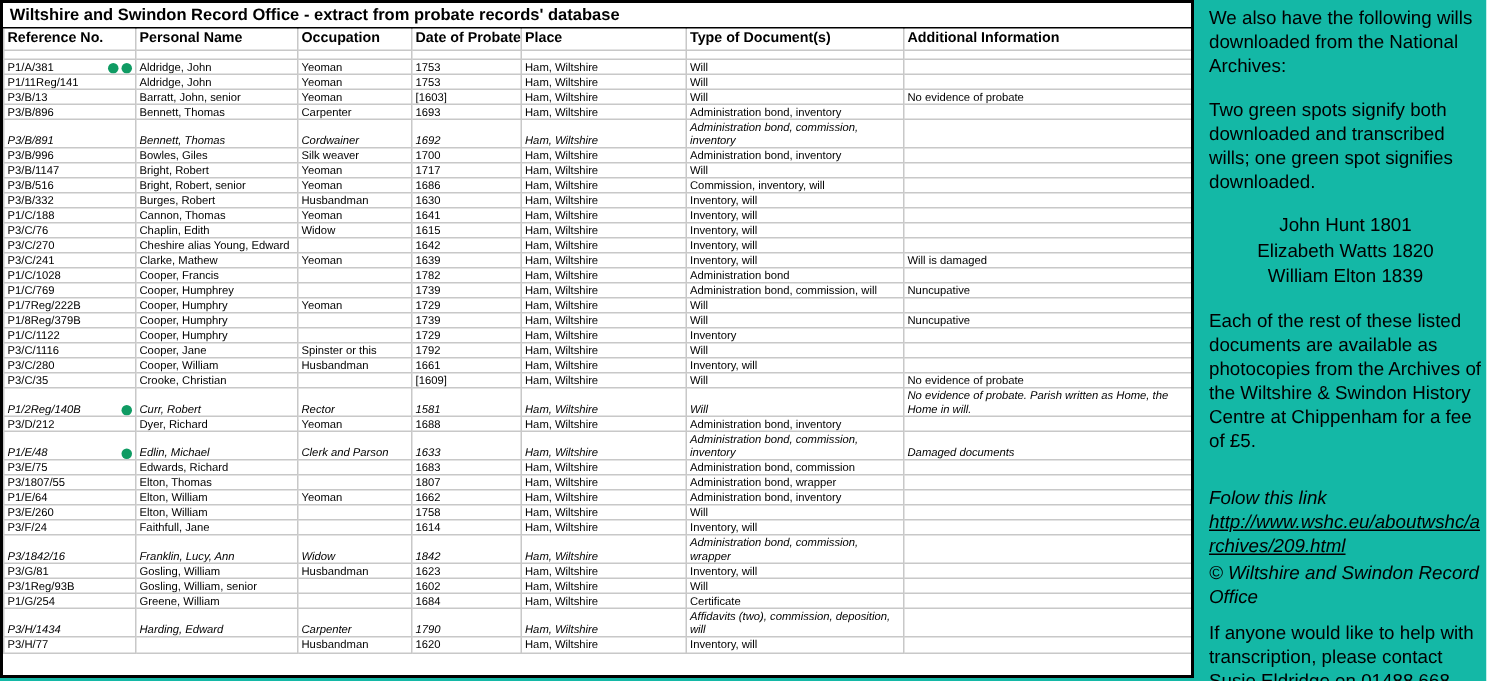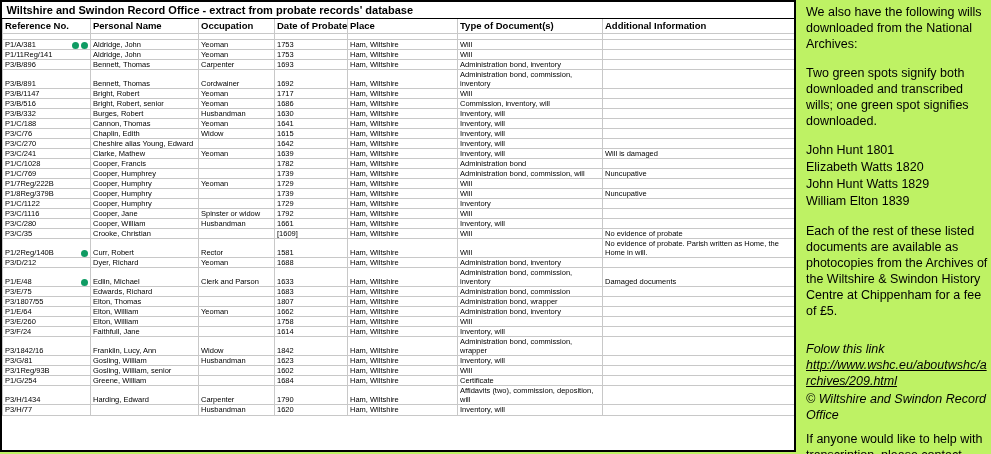--- a/index.html
+++ b/index.html
@@ -1,37 +1,37 @@
 <!DOCTYPE html>
 <html style="--dot-green: #0f9b63;"><head>
 <meta charset="utf-8">
 <style>
   * { margin:0; padding:0; box-sizing:border-box; }
   html,body { width:991px; height:454px; background:#fff; font-family:"Liberation Sans", sans-serif; overflow:hidden; }
-  .page { position:relative; width:991px; height:454px; background:#bef264; }
+  .page { position:relative; width:991px; height:454px; background:#14b8a6; }
 
   
   .table-wrap { position:absolute; left:0; top:0; width:796px; height:452px; border:2px solid #000; background:#fff; overflow:hidden; }
   table.sheet { border-collapse:collapse; table-layout:fixed; width:792px; }
   .sheet td, .sheet th { border:1px solid #c8c8c8; font-size:7.5px; line-height:9px; padding:0 2px; vertical-align:bottom; overflow:hidden; color:#000; font-weight:400; text-align:left; }
   tr.title-row td { border:none; border-bottom:1px solid #000; font-size:11px; line-height:14px; font-weight:700; padding:1px 4px; white-space:nowrap; }
   tr.header-row th { font-size:9.5px; line-height:12px; font-weight:700; white-space:nowrap; padding:1px 2px; }
   tr.blank-row td { height:6px; }
   tr.data-row td { height:10px; white-space:nowrap; }
   tr.data-row td.col-5, tr.data-row td.col-6 { white-space:normal; }
-  tr.data-row.tall td { height:19px; }
+  tr.data-row.tall td { height:19px;font-style:italic; }
   tr.data-row.partial td { height:5px; vertical-align:top; line-height:10px;margin-left:48px; }
   td.ref-cell .dots { float:right; }
   .dot { display:inline-block; width:7px; height:7px; border-radius:50%; background:var(--dot-green,#0f9b63); margin-left:2px; vertical-align:middle; }
 
   
   .sidebar { position:absolute; left:806px; top:4px; width:182px; font-size:12.5px; line-height:16px; color:#000; }
   .sidebar .para { margin-bottom:13px; }
   .sidebar .wills { margin-bottom:13px; }
-  .sidebar .will-line { line-height:17px; }
+  .sidebar .will-line { line-height:17px;text-align:center; }
   .sidebar .italic { font-style:italic; }
   .sidebar .link { color:#000; text-decoration:underline; font-style:italic; word-break:break-all; display:block; cursor:pointer; }
   .sidebar .copyright { margin-bottom:8px; }
 </style>
 </head>
 <body>
 
 <div class="page">
 
   <div class="table-wrap">
@@ -81,38 +81,56 @@
           <tr class="data-row">
             <td class="col-0 ref-cell"><span class="ref-text">P1/11Reg/141</span></td>
             <td class="col-1">Aldridge, John</td>
             <td class="col-2">Yeoman</td>
             <td class="col-3">1753</td>
             <td class="col-4">Ham, Wiltshire</td>
             <td class="col-5">Will</td>
             <td class="col-6"></td>
           </tr>
           <tr class="data-row">
+            <td class="col-0 ref-cell"><span class="ref-text">P3/B/13</span></td>
+            <td class="col-1">Barratt, John, senior</td>
+            <td class="col-2">Yeoman</td>
+            <td class="col-3">[1603]</td>
+            <td class="col-4">Ham, Wiltshire</td>
+            <td class="col-5">Will</td>
+            <td class="col-6">No evidence of probate</td>
+          </tr>
+          <tr class="data-row">
             <td class="col-0 ref-cell"><span class="ref-text">P3/B/896</span></td>
             <td class="col-1">Bennett, Thomas</td>
             <td class="col-2">Carpenter</td>
             <td class="col-3">1693</td>
             <td class="col-4">Ham, Wiltshire</td>
             <td class="col-5">Administration bond, inventory</td>
             <td class="col-6"></td>
           </tr>
           <tr class="data-row tall">
             <td class="col-0 ref-cell"><span class="ref-text">P3/B/891</span></td>
             <td class="col-1">Bennett, Thomas</td>
             <td class="col-2">Cordwainer</td>
             <td class="col-3">1692</td>
             <td class="col-4">Ham, Wiltshire</td>
             <td class="col-5">Administration bond, commission, inventory</td>
             <td class="col-6"></td>
           </tr>
           <tr class="data-row">
+            <td class="col-0 ref-cell"><span class="ref-text">P3/B/996</span></td>
+            <td class="col-1">Bowles, Giles</td>
+            <td class="col-2">Silk weaver</td>
+            <td class="col-3">1700</td>
+            <td class="col-4">Ham, Wiltshire</td>
+            <td class="col-5">Administration bond, inventory</td>
+            <td class="col-6"></td>
+          </tr>
+          <tr class="data-row">
             <td class="col-0 ref-cell"><span class="ref-text">P3/B/1147</span></td>
             <td class="col-1">Bright, Robert</td>
             <td class="col-2">Yeoman</td>
             <td class="col-3">1717</td>
             <td class="col-4">Ham, Wiltshire</td>
             <td class="col-5">Will</td>
             <td class="col-6"></td>
           </tr>
           <tr class="data-row">
             <td class="col-0 ref-cell"><span class="ref-text">P3/B/516</span></td>
@@ -209,21 +227,21 @@
             <td class="col-1">Cooper, Humphry</td>
             <td class="col-2"></td>
             <td class="col-3">1729</td>
             <td class="col-4">Ham, Wiltshire</td>
             <td class="col-5">Inventory</td>
             <td class="col-6"></td>
           </tr>
           <tr class="data-row">
             <td class="col-0 ref-cell"><span class="ref-text">P3/C/1116</span></td>
             <td class="col-1">Cooper, Jane</td>
-            <td class="col-2">Spinster or widow</td>
+            <td class="col-2">Spinster or this</td>
             <td class="col-3">1792</td>
             <td class="col-4">Ham, Wiltshire</td>
             <td class="col-5">Will</td>
             <td class="col-6"></td>
           </tr>
           <tr class="data-row">
             <td class="col-0 ref-cell"><span class="ref-text">P3/C/280</span></td>
             <td class="col-1">Cooper, William</td>
             <td class="col-2">Husbandman</td>
             <td class="col-3">1661</td>
@@ -369,21 +387,20 @@
         </tbody>
     </table>
   </div>
 
   <div class="sidebar">
     <div class="para">We also have the following wills downloaded from the National Archives:</div>
     <div class="para">Two green spots signify both downloaded and transcribed wills; one green spot signifies downloaded.</div>
     <div class="wills">
         <div class="will-line">John Hunt 1801</div>
         <div class="will-line">Elizabeth Watts 1820</div>
-        <div class="will-line">John Hunt Watts 1829</div>
         <div class="will-line">William Elton 1839</div>
       </div>
     <div class="para">Each of the rest of these listed documents are available as photocopies from the Archives of the Wiltshire &amp; Swindon History Centre at Chippenham for a fee of £5.</div>
     <div class="para" style="margin-bottom:2px;margin-top:22px;">
       <span class="italic">Folow this link</span>
       <a class="link">http://www.wshc.eu/aboutwshc/archives/209.html</a>
     </div>
     <div class="para copyright italic">© Wiltshire and Swindon Record Office</div>
     <div class="para">If anyone would like to help with transcription, please contact Susie Eldridge on 01488 668 495 or tinsleyscott@eclipse.co.uk</div>
   </div>

